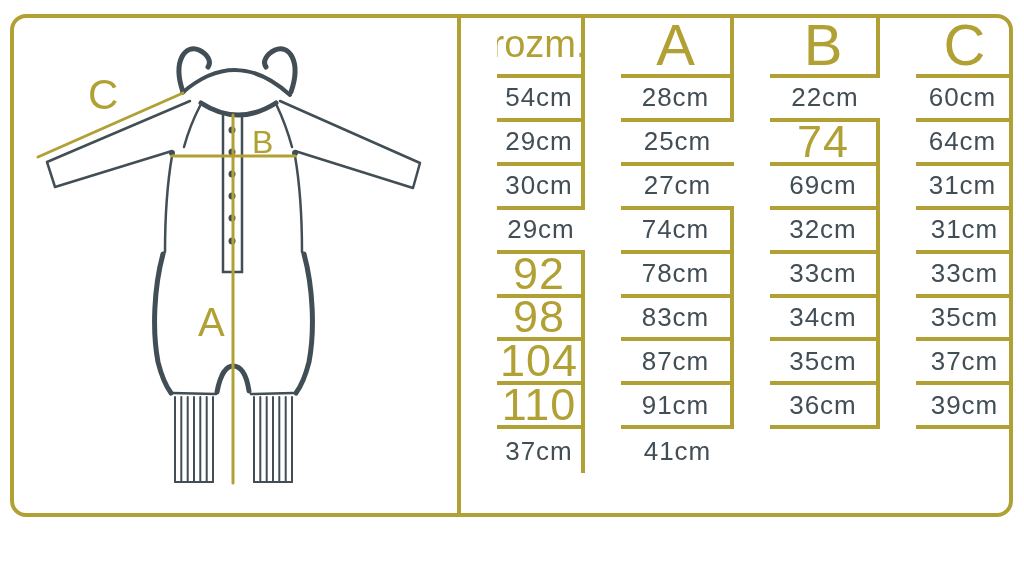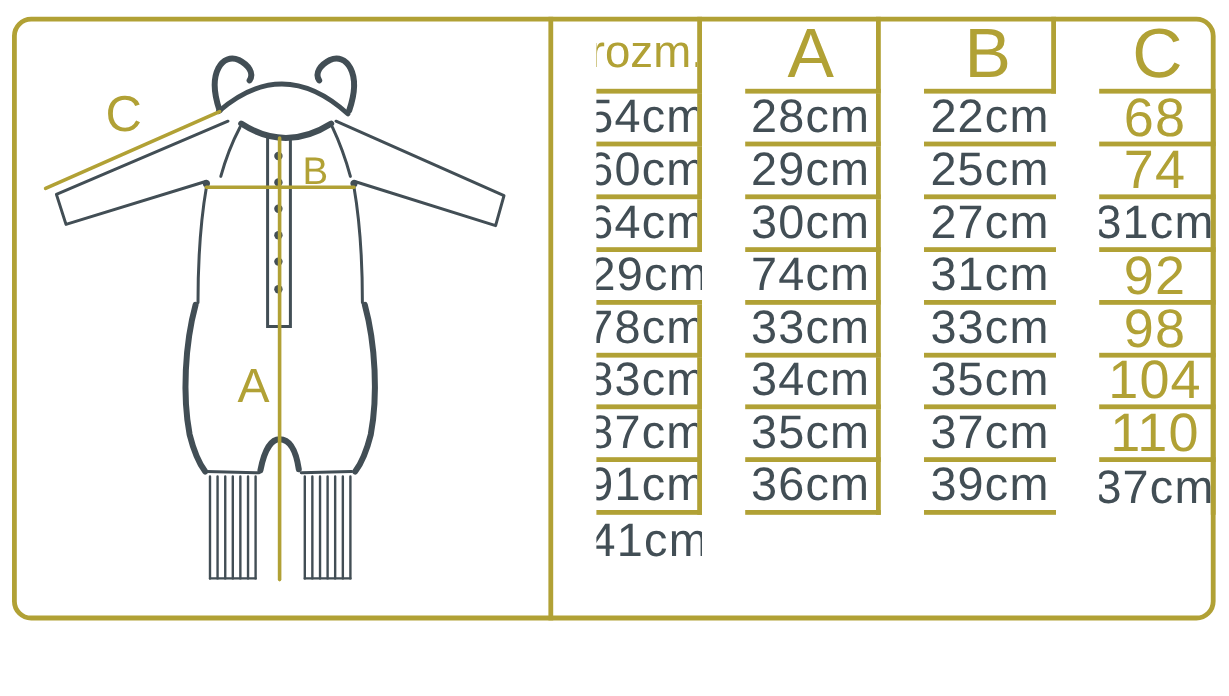--- a/index.html
+++ b/index.html
@@ -36,21 +36,21 @@
     border-right:4px solid var(--accent);
     border-bottom:4px solid var(--accent);
     display:flex;align-items:center;justify-content:center;
     box-sizing:border-box;overflow:hidden;margin-left:36px;
   }
   .cell.ec{border-right:none;}
   .cell.er{border-bottom:none;}
   .th{color:var(--accent);font-size:58px;font-weight:400;}
   .th-rozm{color:var(--accent);font-size:38px;font-weight:400;}
   .size-num{color:var(--accent);font-size:45px;letter-spacing:1px;}
-  .val{color:var(--ink);font-size:39px;letter-spacing:1px;}
+  .val{color:var(--ink);font-size:26px;letter-spacing:1px;}
 </style>
 </head>
 <body>
 
 <div class="art">
   <svg width="447" height="503" viewBox="0 0 447 503" fill="none" xmlns="http://www.w3.org/2000/svg">
 
     <g stroke="#424e55" stroke-width="2.5" stroke-linecap="round">
       <path d="M162,142 C157,171 155,206 155,238"></path>
       <path d="M285,142 C290,171 292,206 292,238"></path>
@@ -112,34 +112,35 @@
 
   <div class="cell th-rozm">rozm.</div>
   <div class="cell th">A</div>
   <div class="cell th">B</div>
   <div class="cell th ec">C</div>
 
   <div class="cell val">54cm</div>
   <div class="cell val">28cm</div>
   <div class="cell val ec">22cm</div>
 
-  <div class="cell size-num">68</div>
   <div class="cell val">60cm</div>
   <div class="cell val">29cm</div>
   <div class="cell val ec">25cm</div>
 
   <div class="cell size-num">74</div>
   <div class="cell val">64cm</div>
   <div class="cell val">30cm</div>
   <div class="cell val ec">27cm</div>
 
+  <div class="cell val">69cm</div>
   <div class="cell val">31cm</div>
   <div class="cell val ec">29cm</div>
 
   <div class="cell val">74cm</div>
+  <div class="cell val">32cm</div>
   <div class="cell val ec">31cm</div>
 
   <div class="cell size-num">92</div>
   <div class="cell val">78cm</div>
   <div class="cell val">33cm</div>
   <div class="cell val ec">33cm</div>
 
   <div class="cell size-num">98</div>
   <div class="cell val">83cm</div>
   <div class="cell val">34cm</div>

